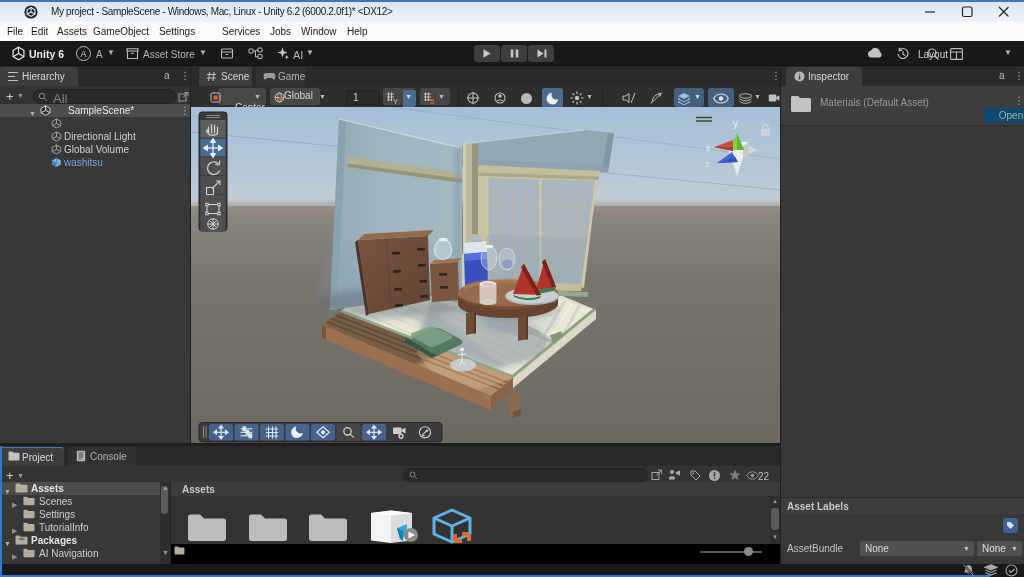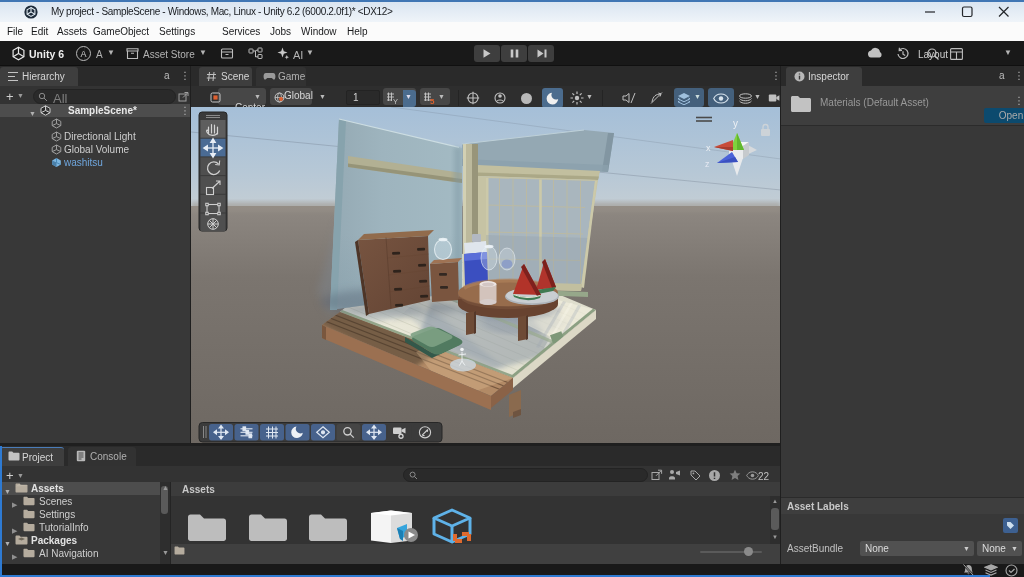--- a/index.html
+++ b/index.html
@@ -23,21 +23,21 @@
 #hiersearch{left:0;top:20px;width:190px;height:21px;background:#333333}
 .srchbox{position:absolute;background:#2a2a2a;border:1px solid #232323;border-radius:9px;color:#7e7e7e;font-size:13px}
 .hrow{position:absolute;left:0;width:190px;height:13px;color:#cfcfcf;font-size:10px;line-height:13px}
 
 #scenepanel{left:190px;top:66px;width:591px;height:380px;background:#383838}
 #scenetoolbar{left:0;top:20px;width:591px;height:21px;background:#2e2e2e}
 .stbtn{position:absolute;top:22px;height:17px;background:#474747;border-radius:3px;color:#d8d8d8;font-size:10px}
 
 #insp{left:781px;top:66px;width:243px;height:498px;background:#383838}
 
-#proj{left:0;top:446px;width:781px;height:118px;background:#404040}
+#proj{left:0;top:446px;width:781px;height:118px;background:#000000}
 
 #status{left:0;top:564px;width:1024px;height:13px;background:#191919}
 .vdiv{background:#242424}
 .icongray{color:#b4b4b4}
 </style></head>
 <body>
 <div id="app">
 
 <div class="abs" id="titlebar"></div>
 <svg class="abs" style="left:24px;top:5px" width="14" height="14" viewBox="0 0 14 14">
@@ -145,21 +145,21 @@
         <circle cx="4" cy="4" r="2.7" stroke="#8a8a8a" fill="none"></circle>
         <path d="M6 6 L9 9" stroke="#8a8a8a"></path>
       </svg>
   <svg class="abs" style="left:178px;top:25px" width="11" height="11" viewBox="0 0 11 11">
         <rect x="1" y="3" width="7" height="7" stroke="#a0a0a0" fill="none"></rect>
         <path d="M5 6.5 L9.5 2 M6.5 1.5 H10 V5" stroke="#a0a0a0" fill="none"></path>
       </svg>
 
   <div class="hrow" style="top:38px;background:#4d4d4d;color:#e8e8e8">
         <span style="position:absolute;left:29px;top:3px;font-size:7px;color:#b0b0b0">▼</span>
-        <span style="position:absolute;left:68px;top:0px;font-weight:bold">SampleScene*</span>
+        <span style="position:absolute;left:68px;top:0px;font-weight:normal">SampleScene*</span>
         <span class="kebab" style="position:absolute;left:180px;top:0px">⋮</span>
       </div>
   <div class="hrow" style="top:64px">
         <span style="position:absolute;left:64px;top:0px">Directional Light</span>
       </div>
   <div class="hrow" style="top:77px">
         <span style="position:absolute;left:64px;top:0px">Global Volume</span>
       </div>
   <div class="hrow" style="top:90px">
         <span style="position:absolute;left:64px;top:0px;color:#6fa6dd">washitsu</span>
@@ -195,21 +195,21 @@
       </svg>
   <div class="abs kebab" style="left:581px;top:4px">⋮</div>
   <div class="abs" id="scenetoolbar"></div>
 
   <div class="stbtn" style="left:28px;width:48px;padding:14px 0 0 17px">Center</div>
   <svg class="abs" style="left:20px;top:26px" width="11" height="11" viewBox="0 0 11 11">
         <rect x="1" y="1" width="9" height="9" rx="1.5" fill="none" stroke="#c8c8c8"></rect>
         <rect x="3.4" y="3.4" width="4.2" height="4.2" fill="#e06030"></rect>
       </svg>
   <div class="abs" style="left:64px;top:27px;font-size:7px;color:#bbb">▼</div>
-  <div class="stbtn" style="left:80px;width:42px;padding:2px 0 0 14px">Global</div>
+  <div class="stbtn" style="left:80px;width:50px;padding:2px 0 0 14px">Global</div>
   <svg class="abs" style="left:84px;top:26px" width="11" height="11" viewBox="0 0 11 11">
         <circle cx="5.5" cy="5.5" r="4.5" fill="none" stroke="#c8c8c8"></circle>
         <ellipse cx="5.5" cy="5.5" rx="2" ry="4.5" fill="none" stroke="#c8c8c8" stroke-width="0.8"></ellipse>
         <path d="M1 5.5 H10" stroke="#c8c8c8" stroke-width="0.8"></path>
         <circle cx="7" cy="7" r="2" fill="#e06030"></circle>
       </svg>
   <div class="abs" style="left:129px;top:27px;font-size:7px;color:#bbb">▼</div>
   <div class="abs" style="left:156px;top:24px;width:34px;height:15px;background:#2a2a2a;border:1px solid #232323;border-radius:2px;color:#d2d2d2;font-size:10px;padding:1px 0 0 6px">1</div>
   <div class="stbtn" style="left:193px;width:33px"></div>
   <svg class="abs" style="left:196px;top:26px" width="13" height="12" viewBox="0 0 13 12">

